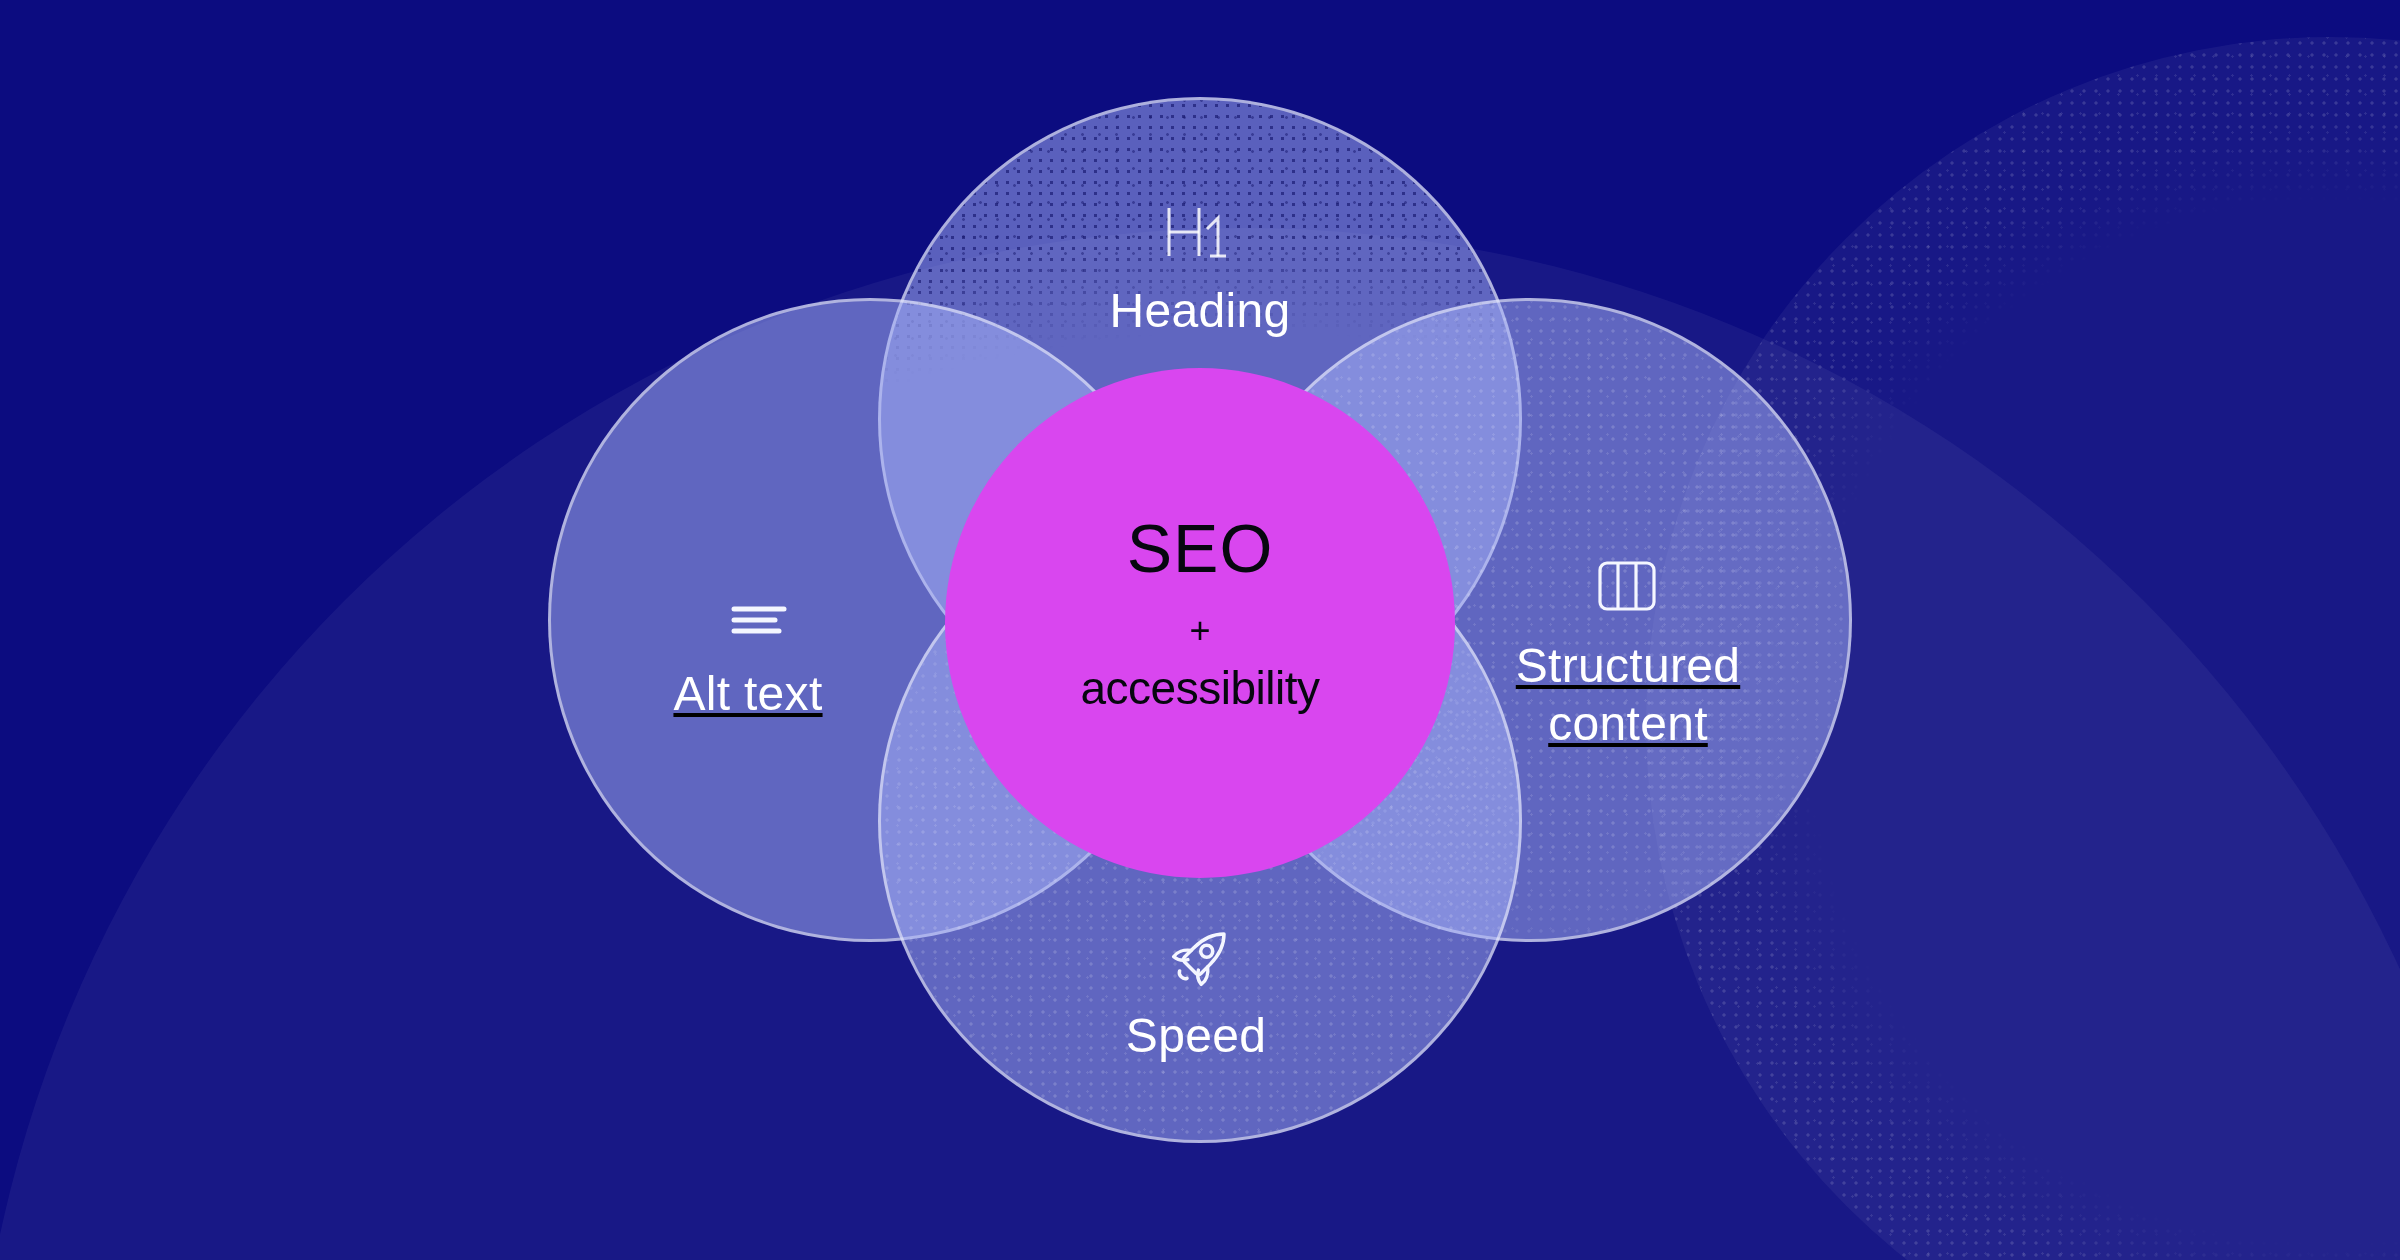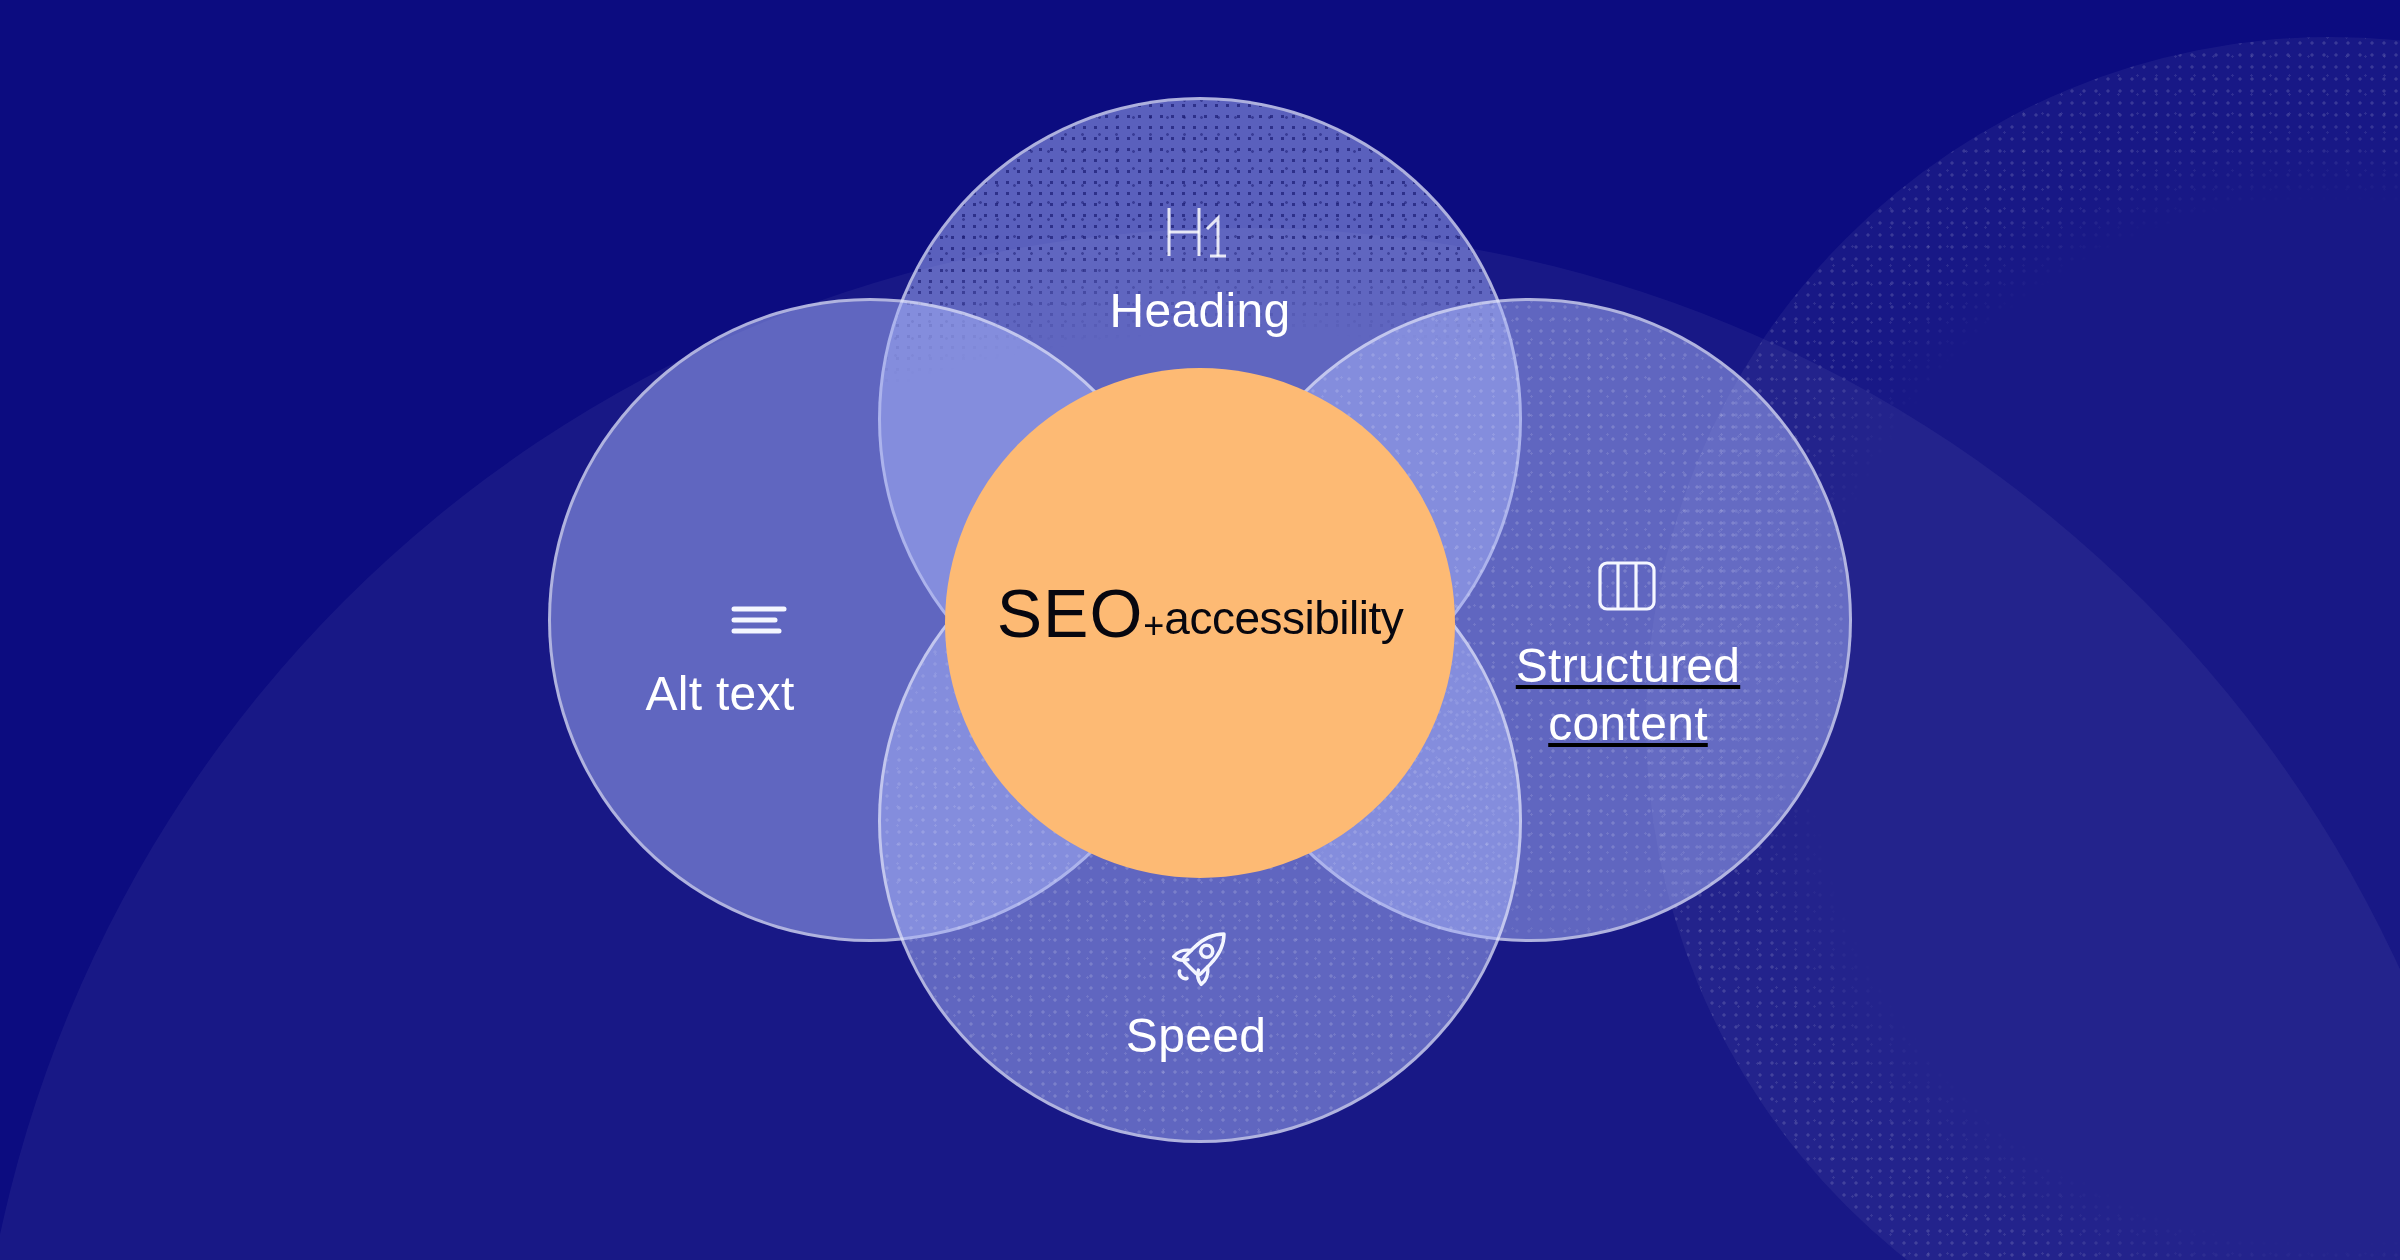--- a/index.html
+++ b/index.html
@@ -82,23 +82,23 @@
   .petal-bottom .dots {
     opacity: 0.75;
     -webkit-mask-image: radial-gradient(circle at 50% 60%, #000 55%, transparent 95%);
             mask-image: radial-gradient(circle at 50% 60%, #000 55%, transparent 95%);
   }
 
   
   .center-circle {
     left: 945px; top: 368px;
     width: 510px; height: 510px;
-    background: #fdba74;
+    background: #d946ef;
     display: flex;
-    flex-direction: row;
+    flex-direction: column;
     align-items: center;
     justify-content: center;
     padding-bottom: 20px;
     box-sizing: border-box;
     text-align: center;
   }
   .center-title {
     font-size: 68px;
     line-height: 76px;
     letter-spacing: 1px;
@@ -132,21 +132,21 @@
     line-height: 58px;
     letter-spacing: 0.3px;
     white-space: nowrap;
     text-align: center;
   }
   .petal-label.wrap { white-space: normal; width: 360px; }
 
   .pos-h1-icon        { left: 1197px; top: 232px; }
   .pos-heading-label  { left: 1200px; top: 311px; }
   .pos-lines-icon     { left:  759px; top: 620px; }
-  .pos-alt-label      { left:  720px; top: 694px; }
+  .pos-alt-label      { left:  748px; top: 694px; text-decoration: underline; }
   .pos-columns-icon   { left: 1627px; top: 586px; }
   .pos-struct-label   { left: 1628px; top: 695px; text-decoration: underline; }
   .pos-rocket-icon    { left: 1201px; top: 957px; }
   .pos-speed-label    { left: 1196px; top: 1036px; }
 
   .icon-svg { display: block; }
   .rocket-rotate { transform: rotate(45deg); }
 </style>
 </head>
 <body>

